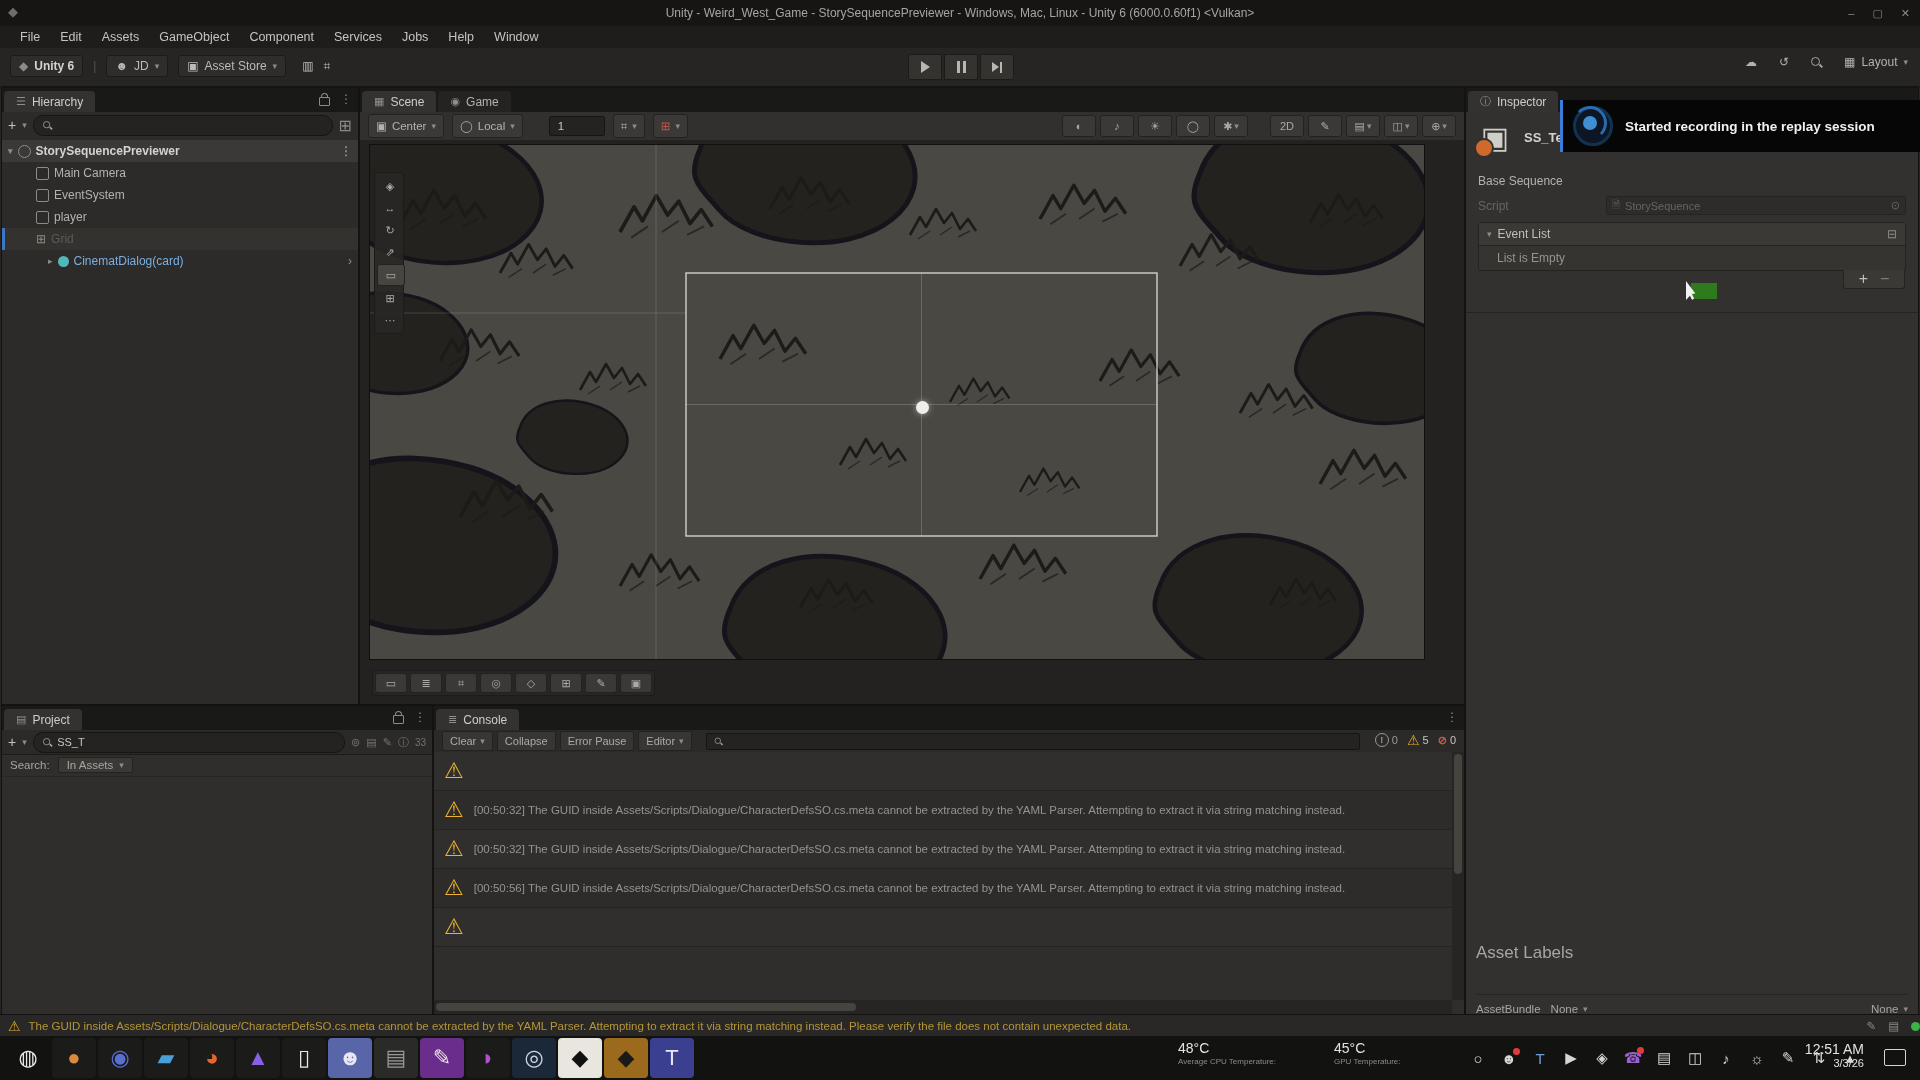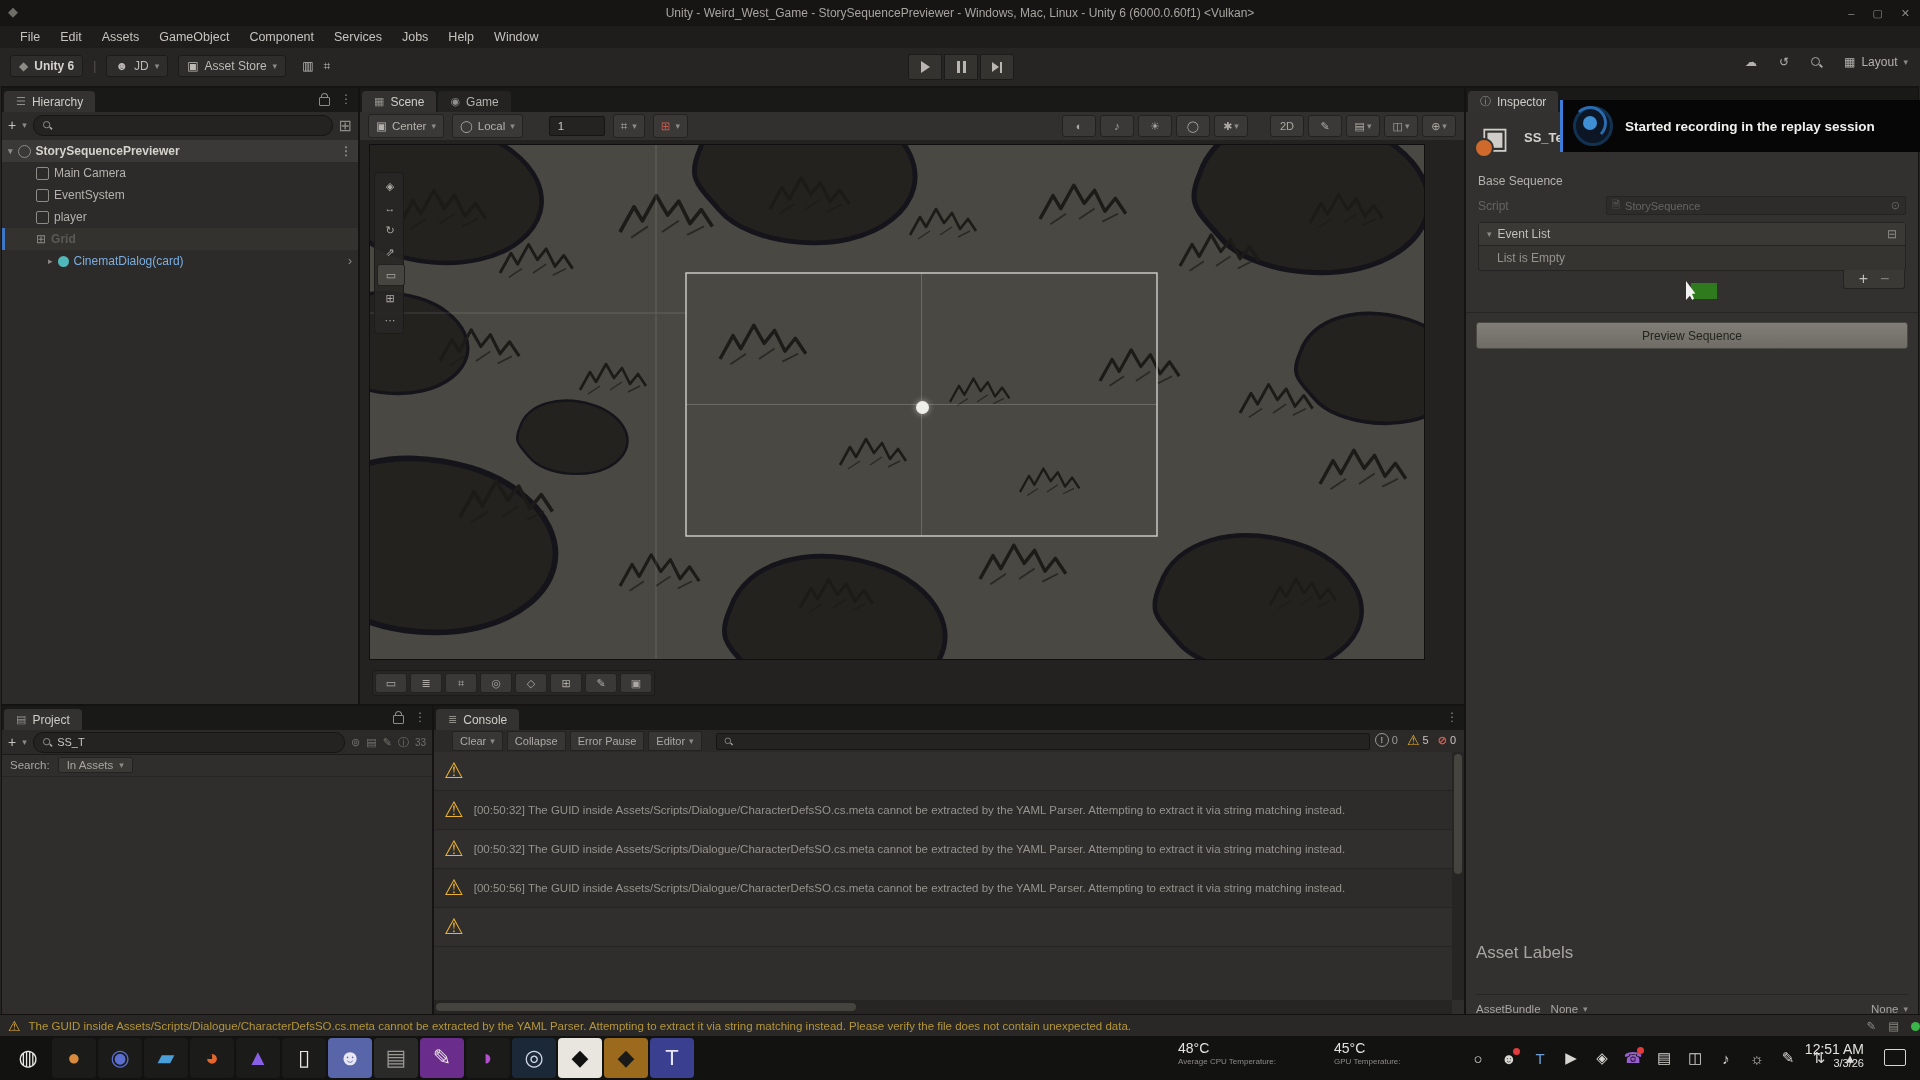--- a/index.html
+++ b/index.html
@@ -63,21 +63,21 @@
   .ibtn{min-width:26px;height:20px;background:#3a3937;border:1px solid #232220;border-radius:3px;display:flex;align-items:center;justify-content:center;gap:2px;font-size:11px;color:#aca9a4;padding:0 3px;}
   .viewport{position:absolute;left:0;top:52px;right:0;bottom:0;background:#232220;overflow:hidden;}
   .mapwrap{position:absolute;left:10px;top:5px;width:1054px;height:514px;outline:1px solid #101010;}
   .tools-col{position:absolute;left:14px;top:32px;width:24px;display:flex;flex-direction:column;gap:2px;background:rgba(40,39,37,.9);border:1px solid #1c1b1a;border-radius:4px;padding:3px 2px;}
   .tools-col .ibtn{min-width:20px;height:20px;background:transparent;border:none;}
   .footer-tools{position:absolute;left:12px;bottom:8px;display:flex;gap:3px;background:rgba(40,39,37,.95);border:1px solid #1c1b1a;border-radius:3px;padding:2px;}
   .footer-tools .ibtn{min-width:24px;height:18px;}
   .handcursor{position:absolute;left:546px;top:256px;width:13px;height:13px;border-radius:50%;background:#efefe9;box-shadow:0 0 6px rgba(255,255,255,.5);}
 
   
-  .con-toolbar{position:absolute;left:0;top:24px;right:0;height:22px;background:#2b2a28;border-bottom:1px solid #1c1b1a;display:flex;align-items:center;gap:4px;padding-left:18px;font-size:11px;color:#aca9a4;}
+  .con-toolbar{position:absolute;left:0;top:24px;right:0;height:22px;background:#2b2a28;border-bottom:1px solid #1c1b1a;display:flex;align-items:center;gap:4px;padding-left:8px;font-size:11px;color:#aca9a4;}
   .con-btn{display:flex;align-items:center;gap:4px;background:#373634;border:1px solid #232220;border-radius:2px;padding:1px 7px;height:16px;}
   .con-search{flex:0 0 640px;margin-left:10px;height:15px;background:#242322;border:1px solid #161514;border-radius:2px;display:flex;align-items:center;padding:0 6px;}
   .con-counts{position:absolute;right:8px;top:3px;display:flex;gap:9px;align-items:center;font-size:11px;}
   .con-list{position:absolute;left:0;top:46px;right:12px;bottom:14px;overflow:hidden;}
   .con-row{height:38px;display:flex;align-items:center;gap:10px;padding-left:10px;border-bottom:1px solid #252422;background:#312f2d;font-size:11.5px;color:#96938e;}
   .con-row:nth-child(even){background:#2d2c2a;}
   .warn-tri{color:#ecb22e;font-size:22px;line-height:1;}
   .vscroll{position:absolute;right:0;top:46px;width:12px;bottom:14px;background:#262524;}
   .vscroll i{position:absolute;left:2px;top:2px;width:8px;height:120px;background:#45443f;border-radius:4px;}
   .hscroll{position:absolute;left:0;bottom:0;height:14px;right:12px;background:#262524;}
@@ -120,21 +120,21 @@
   .temps{position:absolute;left:1178px;top:4px;display:flex;gap:58px;}
   .temp .v{font-size:14px;color:#e4e2dd;}
   .temp .l{font-size:8px;color:#8d8b86;margin-top:1px;}
   .tray{position:absolute;left:1468px;top:0;height:44px;display:flex;align-items:center;gap:11px;color:#d8d6d1;}
   .tray .ti{position:relative;font-size:15px;width:20px;text-align:center;}
   .tray .dot{position:absolute;right:-1px;top:-2px;width:7px;height:7px;border-radius:50%;background:#e23b3b;}
   .clock{position:absolute;right:56px;top:5px;text-align:right;color:#e4e2dd;}
   .clock .t{font-size:14px;} .clock .d{font-size:11px;}
   .action-center{position:absolute;right:14px;top:13px;width:20px;height:15px;border:1.6px solid #d8d6d1;border-radius:2px;}
 
-  .dim{opacity:.55;} .vdim{opacity:.3;font-weight:bold;}
+  .dim{opacity:.55;} .vdim{opacity:.3;}
 </style>
 </head>
 <body>
 
 <div class="screen">
 
   <div class="titlebar">
     <span class="winlogo">◆</span>
     <span>Unity - Weird_West_Game - StorySequencePreviewer - Windows, Mac, Linux - Unity 6 (6000.0.60f1) &lt;Vulkan&gt;</span>
     <div class="wincontrols">
@@ -581,23 +581,20 @@
       <div class="lb-body">
         <span>List is Empty</span>
       </div>
       <div class="lb-foot">
         <span>+</span>
         <span class="dim">−</span>
       </div>
     </div>
 
     <div style="position:absolute;left:0;top:224px;right:0;border-top:1px solid #262524;"></div>
-    <div class="preview-btn" style="top:234px;">
-      <span>Preview Sequence</span>
-    </div>
 
     <div style="position:absolute;left:10px;top:855px;font-size:17px;color:#a8a5a0;">
       <span>Asset Labels</span>
     </div>
     <div style="position:absolute;left:10px;top:906px;right:10px;display:flex;align-items:center;gap:10px;font-size:11.5px;color:#a8a5a0;border-top:1px solid #262524;padding-top:8px;">
       <span>AssetBundle</span>
       <span style="display:flex;gap:5px;align-items:center;">
         <span>None</span>
         <span class="caret">▾</span>
       </span>

